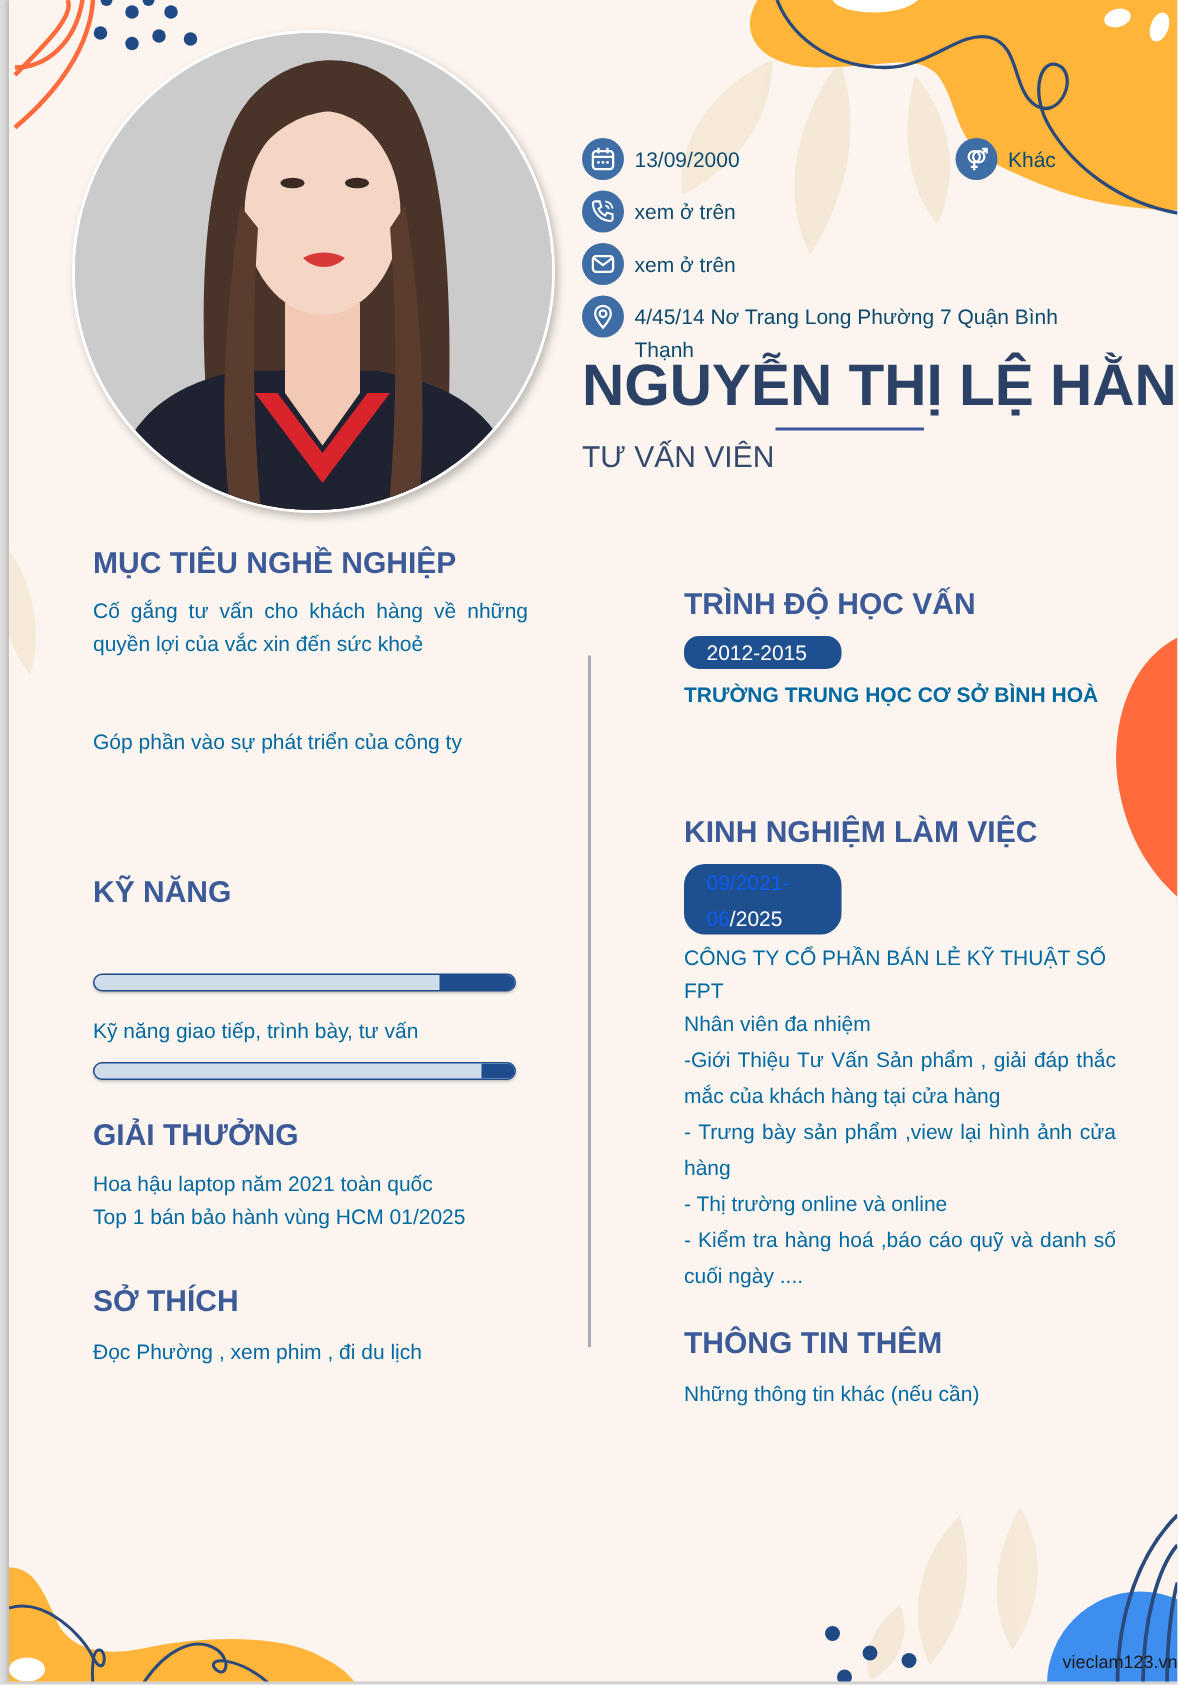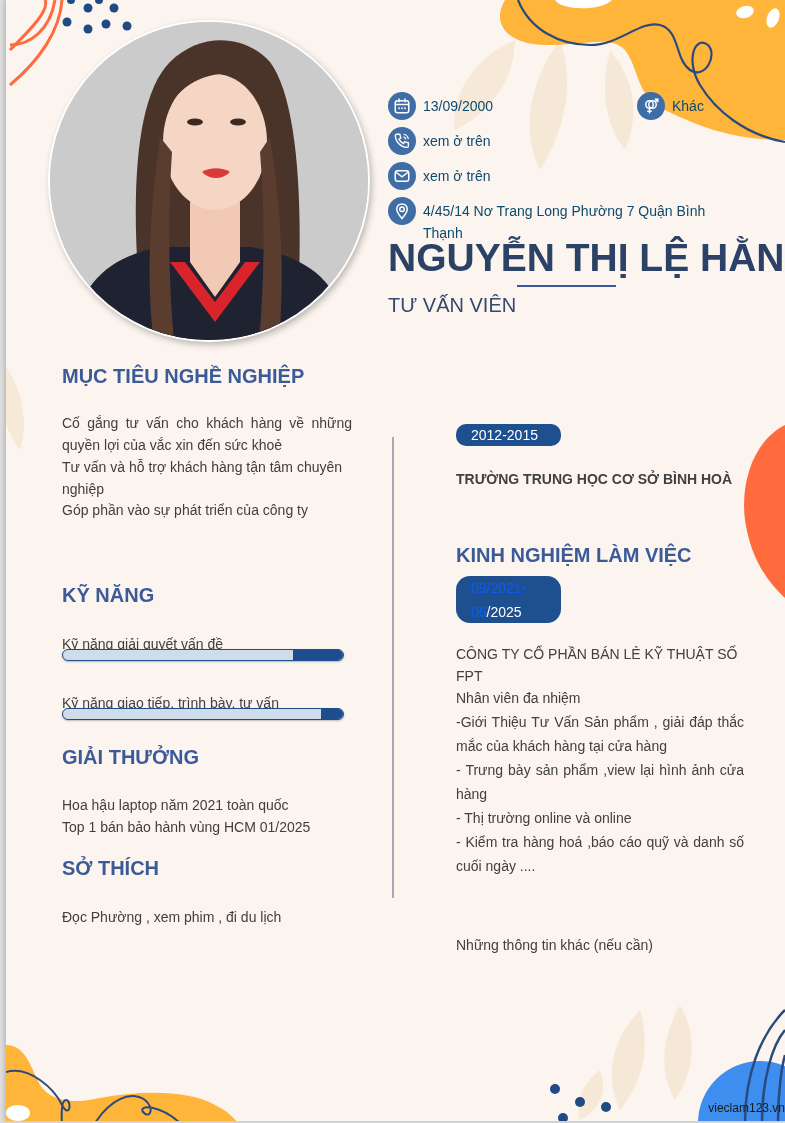--- a/index.html
+++ b/index.html
@@ -32,21 +32,21 @@
   .contact-text { font-size: 14px; color: #0c4a6e; margin-left: 7px; line-height: 22px; margin-top: 3px; }
 
   .name {
     position: absolute; left: 382px; top: 236px; font-size: 39px; font-weight: bold;
     color: #2b4266; letter-spacing: 0px; white-space: nowrap;
   }
   .name-underline { position: absolute; left: 511px; top: 285px; width: 99px; height: 2px; background: #3a57a0; }
   .job-title { position: absolute; left: 382px; top: 294px; font-size: 20px; color: #34496d; }
 
   .section-title { position: absolute; font-size: 20px; font-weight: bold; color: #3b5a97; white-space: nowrap; }
-  .body-text { position: absolute; font-size: 14px; color: #404040; line-height: 22px; margin-top: 16px; }
+  .body-text { position: absolute; font-size: 14px; color: #0369a1; line-height: 22px; }
   .justify { text-align: justify; }
 
   .divider { position: absolute; left: 386px; top: 437px; width: 2px; height: 461px; background: #a8a8b6; }
 
   .skill-bar {
     position: absolute; width: 280px; height: 10px; border-radius: 6px;
     background: #cfdcea; border: 1.5px solid #1e4c8c; overflow: hidden;
     box-shadow: 0 1px 2px rgba(0,0,0,0.25);
   }
   .skill-fill { position: absolute; right: 0; top: 0; height: 100%; background: #1e4c8c; }
@@ -200,53 +200,53 @@
     </span>
     <span class="contact-text" style="width:300px;">4/45/14 Nơ Trang Long Phường 7 Quận Bình Thạnh</span>
   </div>
 
   <div class="name">NGUYỄN THỊ LỆ HẰNG</div>
   <div class="name-underline"></div>
   <div class="job-title">TƯ  VẤN VIÊN</div>
 
   <div class="section-title" style="left:56px; top:365px;">MỤC TIÊU NGHỀ NGHIỆP</div>
   <div class="body-text justify" style="left:56px; top:396px; width:290px;">Cố gắng tư vấn cho khách hàng về những quyền lợi của vắc xin  đến sức khoẻ</div>
-  <div class="body-text" style="left:56px; top:440px; width:290px;">Tư vấn và hỗ trợ khách hàng tận tâm chuyên nghiệp</div>
   <div class="body-text" style="left:56px; top:483px; width:290px;">Góp phần vào sự phát triển của công ty</div>
 
   <div class="section-title" style="left:56px; top:584px;">KỸ NĂNG</div>
-  <div class="body-text" style="left:56px; top:617px;">Kỹ năng giải quyết vấn đề</div>
   <div class="skill-bar" style="left:56px; top:649px;">
     <div class="skill-fill" style="width:18%;"></div>
   </div>
   <div class="body-text" style="left:56px; top:676px;">Kỹ năng giao tiếp, trình bày, tư vấn</div>
   <div class="skill-bar" style="left:56px; top:708px;">
     <div class="skill-fill" style="width:8%;"></div>
   </div>
 
   <div class="section-title" style="left:56px; top:746px;text-align:right;">GIẢI THƯỞNG</div>
   <div class="body-text" style="left:56px; top:778px;">Hoa hậu laptop năm 2021 toàn quốc</div>
   <div class="body-text" style="left:56px; top:800px;">Top 1 bán bảo hành vùng HCM 01/2025</div>
 
   <div class="section-title" style="left:56px; top:857px;">SỞ THÍCH</div>
   <div class="body-text" style="left:56px; top:890px;">Đọc Phường , xem phim , đi du lịch</div>
 
   <div class="divider"></div>
 
+  <div class="section-title" style="left:450px; top:392px;">TRÌNH ĐỘ HỌC VẤN</div>
   <div class="pill" style="left:450px; top:424px; width:105px; height:22px; line-height:22px; padding-left:15px; box-sizing:border-box;">2012-2015</div>
   <div class="body-text" style="left:450px; top:452px; font-weight:bold;">TRƯỜNG TRUNG HỌC CƠ SỞ BÌNH HOÀ</div>
 
   <div class="section-title" style="left:450px; top:544px;">KINH NGHIỆM LÀM VIỆC</div>
   <div class="pill" style="left:450px; top:576px; width:105px; height:47px; padding-left:15px; box-sizing:border-box; line-height:24px; border-radius:14px;">
     <div style="color:#0d5cf5;">09/2021-</div>
     <div><span style="color:#0d5cf5;">06</span><span>/2025</span></div>
   </div>
   <div class="body-text" style="left:450px; top:627px; width:290px; font-weight:normal;">CÔNG TY CỔ PHẦN BÁN LẺ KỸ THUẬT SỐ FPT</div>
   <div class="body-text" style="left:450px; top:671px;">Nhân viên đa nhiệm</div>
   <div class="body-text justify" style="left:450px; top:694px; width:288px; line-height:24px;">-Giới Thiệu Tư Vấn Sản phẩm , giải đáp thắc mắc của khách hàng tại cửa hàng</div>
   <div class="body-text justify" style="left:450px; top:742px; width:288px; line-height:24px;">- Trưng bày sản phẩm ,view lại hình ảnh cửa hàng</div>
   <div class="body-text" style="left:450px; top:790px; width:288px; line-height:24px;">- Thị trường online và online</div>
   <div class="body-text justify" style="left:450px; top:814px; width:288px; line-height:24px;">- Kiểm tra hàng hoá ,báo cáo quỹ và danh số cuối ngày ....</div>
 
+  <div class="section-title" style="left:450px; top:885px;">THÔNG TIN THÊM</div>
   <div class="body-text" style="left:450px; top:918px;">Những thông tin khác (nếu cần)</div>
 
   <div class="watermark">vieclam123.vn</div>
 </div>
 
 </body></html>

